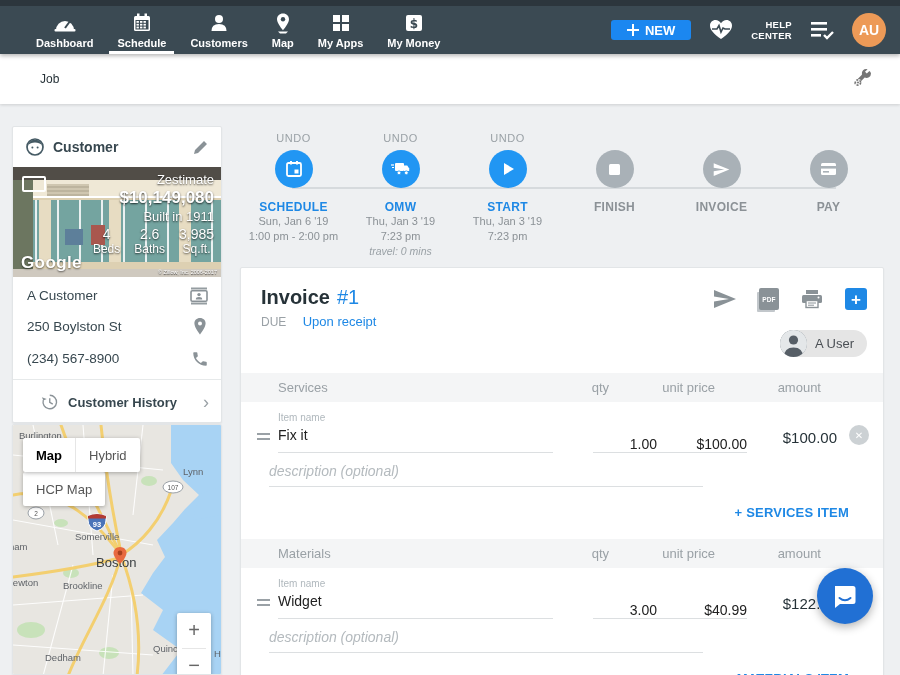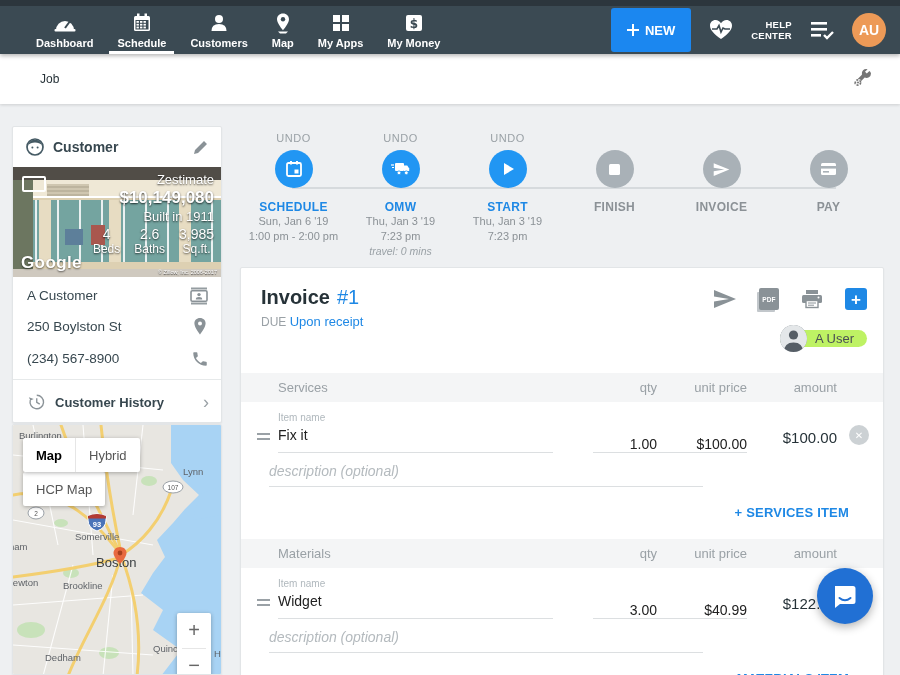--- a/index.html
+++ b/index.html
@@ -22,21 +22,21 @@
   .nav-item {
     display:flex; flex-direction:column; align-items:center; justify-content:center;
     gap:3px; padding:0 12px; color:#fff; cursor:pointer; position:relative;
   }
   .nav-item .nav-label { font-size:11px; font-weight:bold; white-space:nowrap; }
   .nav-item.active::after {
     content:""; position:absolute; left:4px; right:4px; bottom:0; height:3px; background:#fff;
   }
   .nav-right { margin-left:auto; display:flex; align-items:center; gap:17px; padding-right:14px; }
   .new-btn {
-    width:80px; height:44px; background:#1b87f0; border-radius:3px; color:#fff;
+    width:80px; height:20px; background:#1b87f0; border-radius:3px; color:#fff;
     display:flex; align-items:center; justify-content:center; gap:6px;
     font-size:13px; font-weight:bold; cursor:pointer;
   }
   .help-center {
     color:#fff; font-size:9.5px; font-weight:bold; text-align:right; line-height:11px;
     letter-spacing:.3px; cursor:pointer;
   }
   .avatar {
     width:34px; height:34px; border-radius:50%; background:#ed9a57; color:#fff;
     display:flex; align-items:center; justify-content:center; font-size:14px; font-weight:bold;
@@ -84,21 +84,21 @@
   .z-sub { font-size:12px; }
   .g-logo {
     position:absolute; left:8px; bottom:4px; color:#fff; font-size:17px; font-weight:bold;
     letter-spacing:.4px; text-shadow:0 1px 2px rgba(0,0,0,.6);
   }
   .ph-copy { position:absolute; right:4px; bottom:2px; color:#fff; font-size:5.5px; text-shadow:0 1px 1px rgba(0,0,0,.7); }
 
   .cust-row { display:flex; align-items:center; padding:9px 12px 9px 14px; }
   .cust-row .txt { flex:1; font-size:13.5px; color:#37474f; line-height:18px; }
   .cust-divider { height:1px; background:#e6e9ea; margin:2px 0; }
-  .hist-row { display:flex; align-items:center; padding:11px 12px 11px 14px; cursor:pointer; }
+  .hist-row { display:flex; align-items:center; padding:11px 12px 11px 14px; cursor:pointer;margin-left:13px; }
   .hist-row .txt { flex:1; font-size:13px; font-weight:bold; color:#37474f; margin-left:10px; }
   .chev { color:#9aa1a6; font-size:18px; line-height:14px; }
 
   
   .map-card { position:absolute; left:12px; top:424px; width:210px; height:251px; overflow:hidden; }
   .map-wrap { position:relative; width:210px; height:251px; }
   .map-btnbar {
     position:absolute; left:10px; top:13px; display:flex; background:#fff; border-radius:2px;
     box-shadow:0 1px 4px rgba(0,0,0,.3); height:34px; z-index:5;
   }
@@ -135,47 +135,47 @@
   .tl-date, .tl-time { font-size:11px; color:#8b9196; line-height:15px; }
   .tl-travel { font-size:10.5px; font-style:italic; color:#9aa1a6; line-height:14px; }
 
   
   .invoice-card { position:absolute; left:240px; top:267px; width:644px; height:560px; }
   .inv-head { position:relative; height:105px; }
   .inv-title-row { position:absolute; left:20px; top:18px; display:flex; align-items:baseline; gap:7px; }
   .inv-title { font-size:20px; font-weight:bold; color:#263238; }
   .inv-number { font-size:20px; color:#1e88e5; cursor:pointer; }
   .inv-due { position:absolute; left:20px; top:46px; font-size:12px; color:#9aa1a6; }
-  .inv-due .due-val { font-size:13px; color:#1e88e5; cursor:pointer; margin-left:0; }
+  .inv-due .due-val { font-size:13px; color:#1e88e5; cursor:pointer; margin-left:13px; }
   .inv-actions { position:absolute; right:16px; top:20px; display:flex; align-items:center; gap:22px; }
   .inv-actions .act { cursor:pointer; }
   .pdf-icon {
     width:20px; height:22px; background:#8a9297; border-radius:2px; position:relative;
     display:flex; align-items:center; justify-content:center;
     box-shadow:-3px 3px 0 -1px #c2c7cb;
   }
   .pdf-icon span { color:#fff; font-size:6.5px; font-weight:bold; letter-spacing:.2px; }
   .plus-btn {
     width:22px; height:22px; background:#1e88e5; border-radius:3px; color:#fff;
     display:flex; align-items:center; justify-content:center; font-size:17px; font-weight:bold;
     line-height:1; cursor:pointer;
   }
   .user-chip {
-    position:absolute; right:16px; top:62px; height:17px; background:#bef264; border-radius:14px;
+    position:absolute; right:16px; top:62px; height:27px; background:#e5e5e5; border-radius:14px;
     display:flex; align-items:center; padding-right:13px; cursor:pointer;
   }
   .chip-avatar {
     width:27px; height:27px; border-radius:50%; background:#78828a; margin-right:8px;
     display:flex; align-items:flex-end; justify-content:center; overflow:hidden;
   }
   .user-chip .chip-label { font-size:13px; color:#4a4f54; }
 
   .sec-head {
     display:flex; align-items:center; background:#f4f5f6; padding:7px 14px 7px 37px;
-    font-size:13px; color:#9aa1a6;
+    font-size:13px; color:#9aa1a6;gap:16px;
   }
   .sec-head .sec-name { flex:1; }
   .col-qty { width:64px; text-align:right; }
   .col-price { width:90px; text-align:right; }
   .col-amt { width:90px; text-align:right; }
   .col-x { width:32px; }
 
   .item-row { display:flex; align-items:flex-end; padding:10px 14px 0 16px; }
   .drag-handle { width:21px; padding-bottom:10px; cursor:grab; }
   .drag-handle i { display:block; width:13px; height:2px; background:#9aa1a6; margin:3px 0; }

